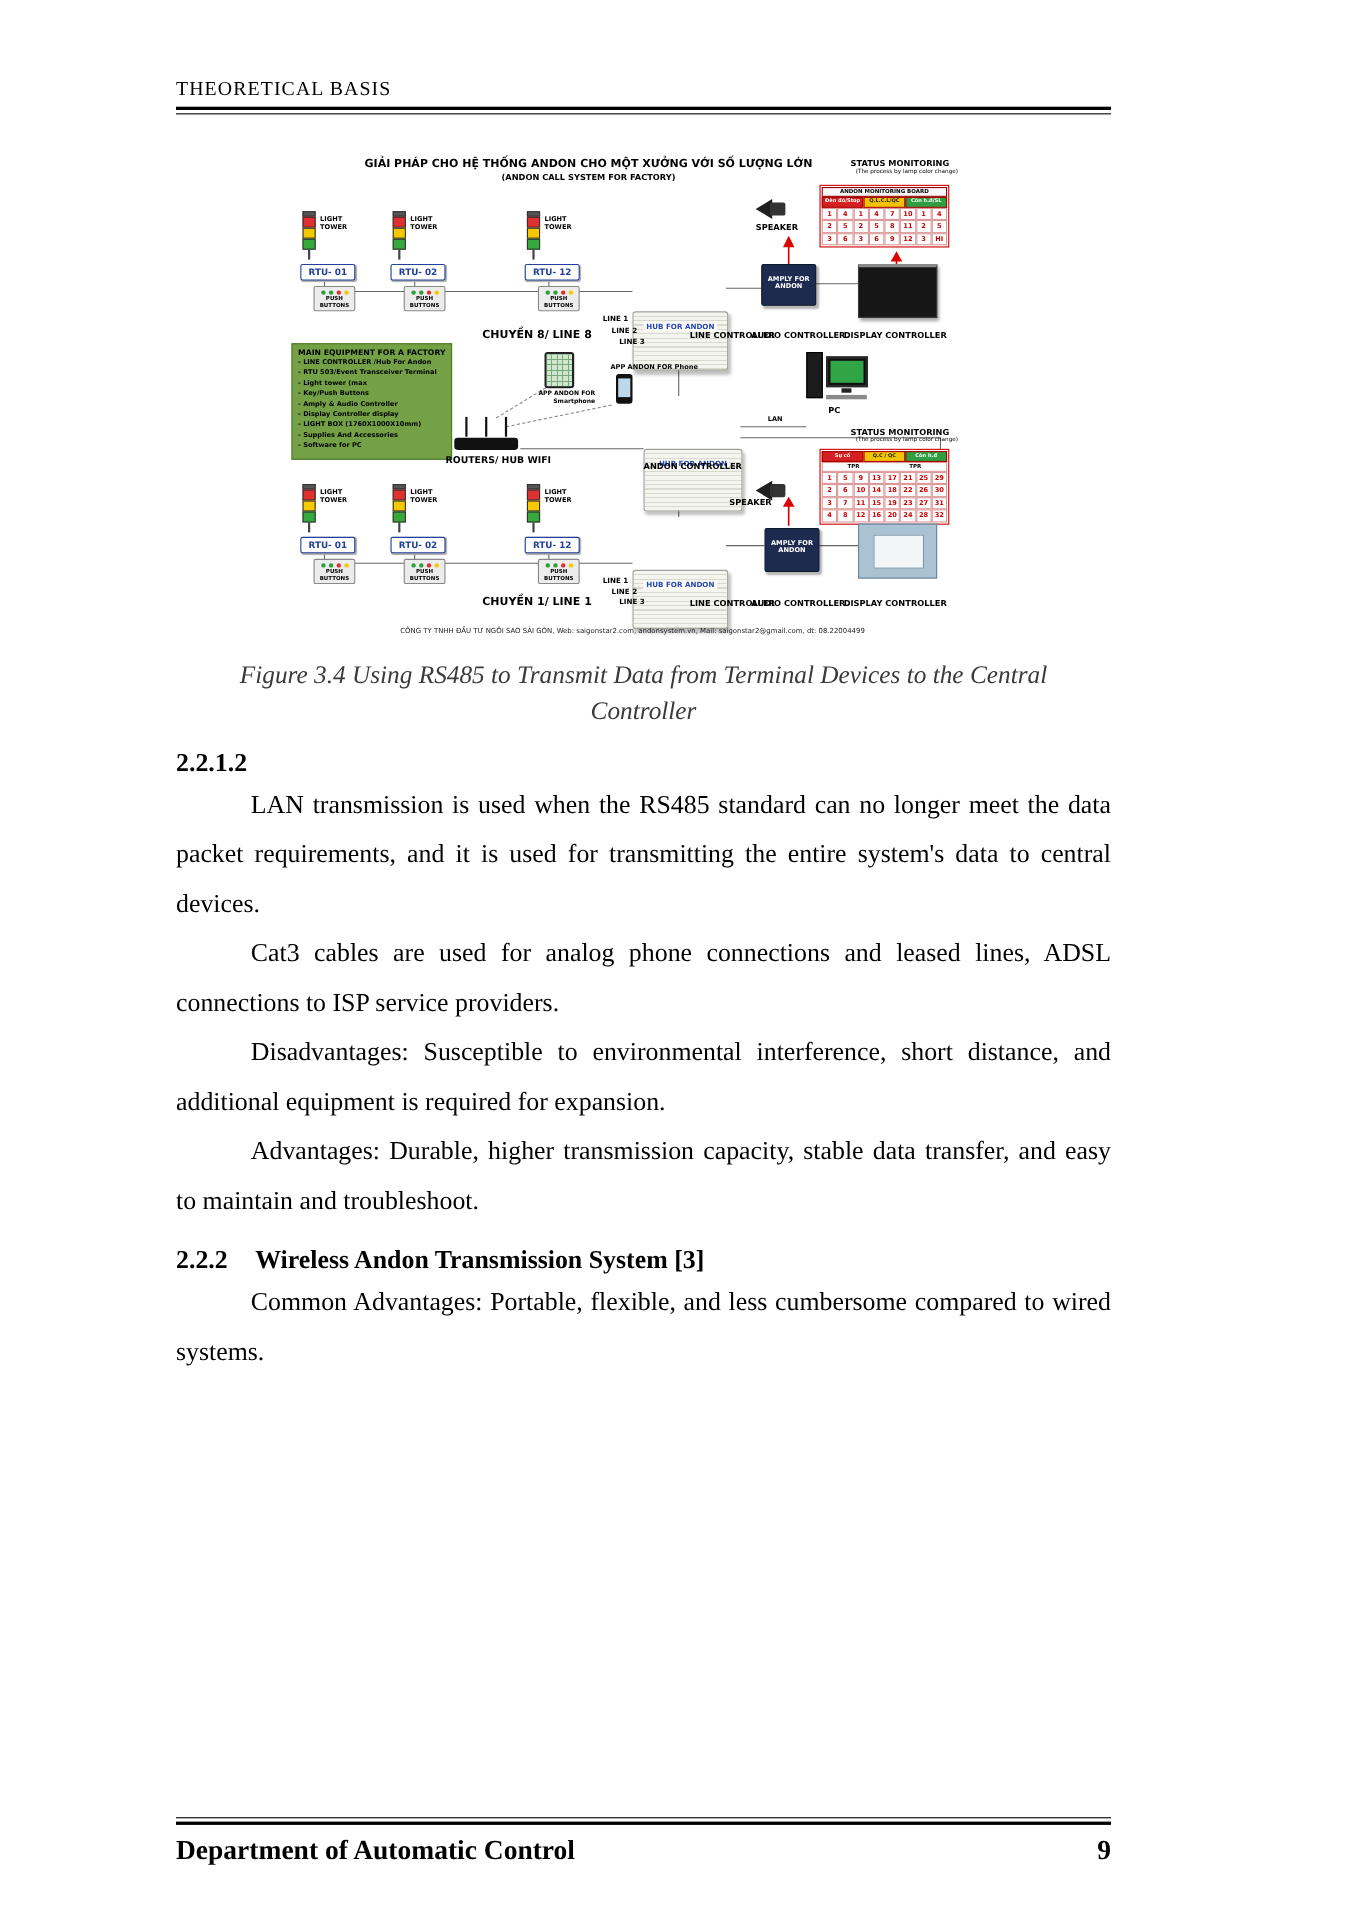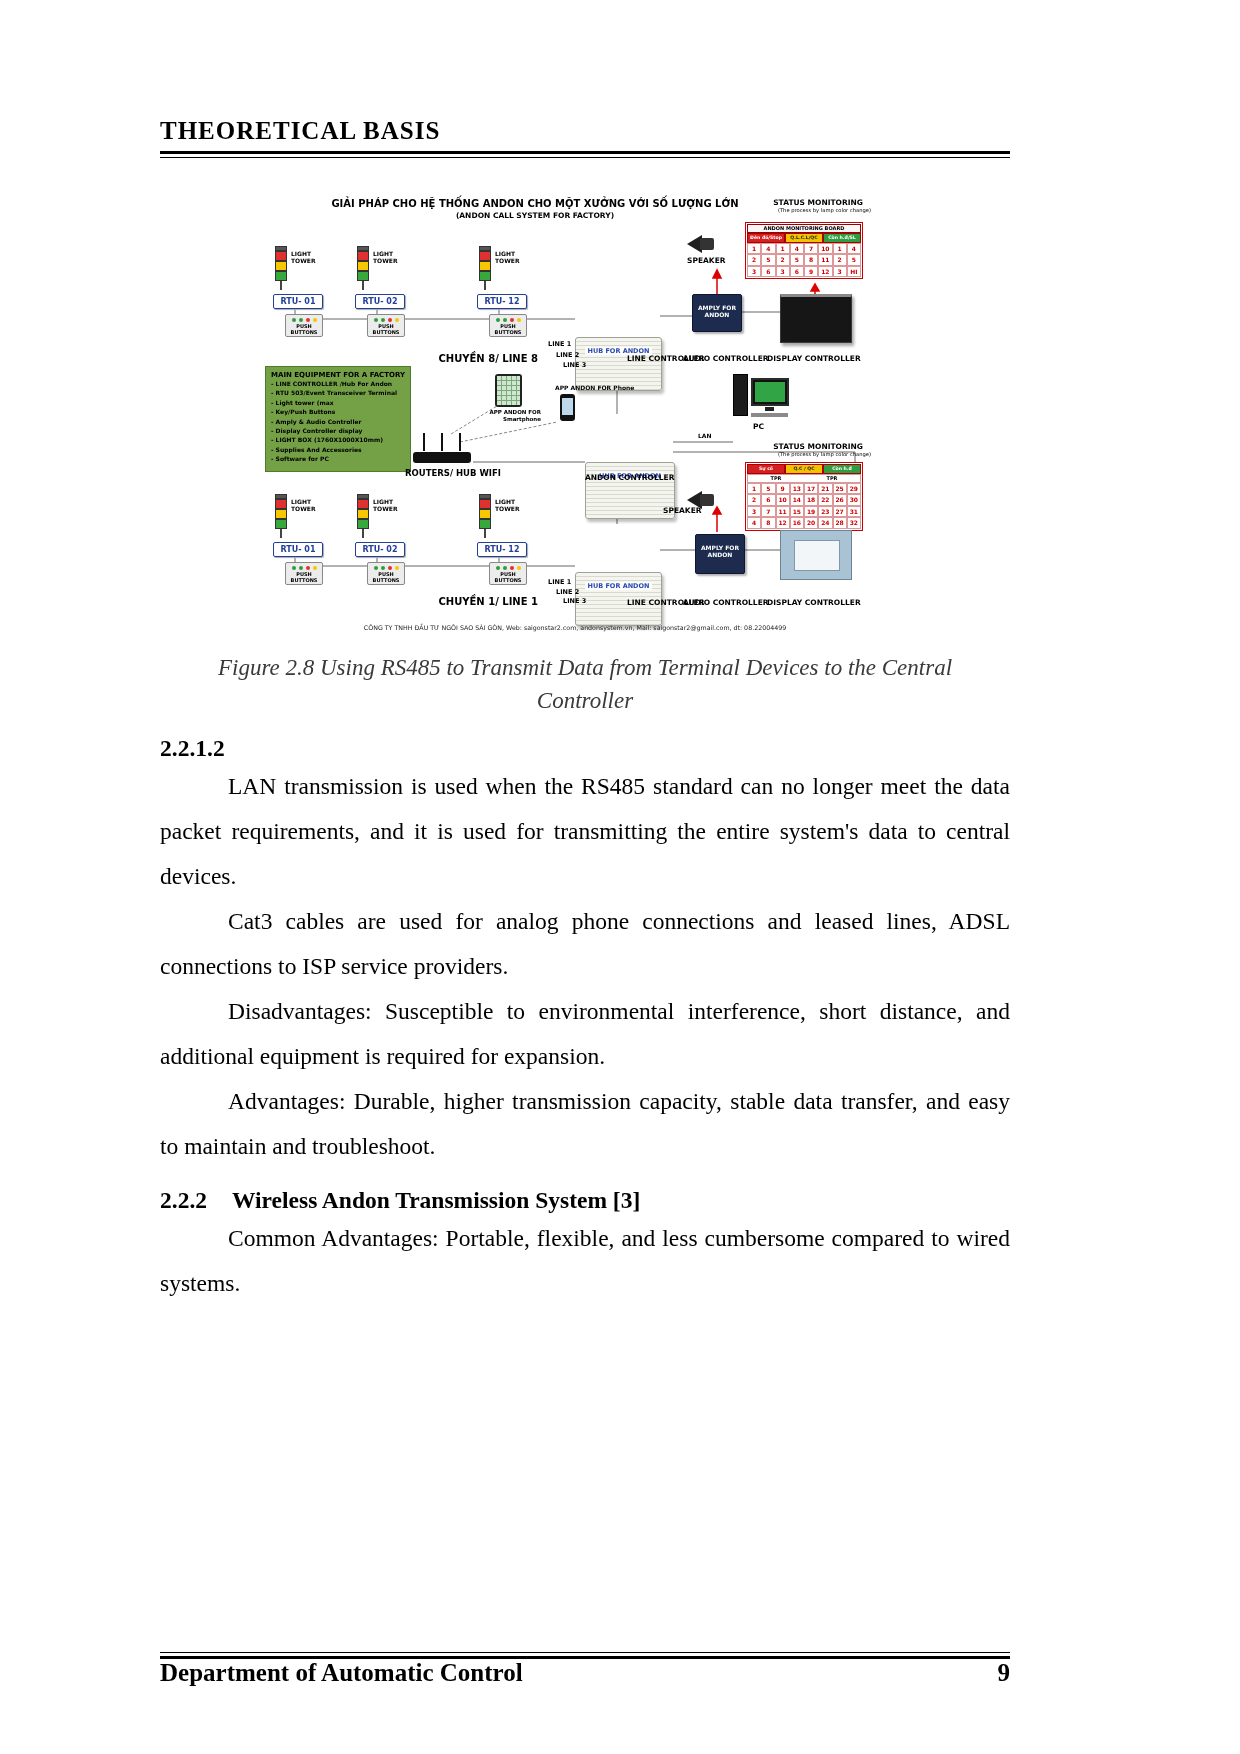--- a/index.html
+++ b/index.html
@@ -1,19 +1,19 @@
 <!DOCTYPE html>
 <html><head>
 <meta charset="utf-8">
 <style>
   html,body{margin:0;padding:0;background:#fff;}
   body{width:1240px;height:1754px;position:relative;font-family:"Liberation Serif",serif;color:#000;}
   .content{position:absolute;left:160px;top:0;width:850px;}
   .page-header{padding-top:70px;}
-  .hdr-title{font-size:25px;font-weight:bold;letter-spacing:1px;margin-top:47px;}
+  .hdr-title{font-size:18px;font-weight:normal;letter-spacing:1px;}
   .rule-thick{border-top:3.5px solid #000;margin-top:6px;}
   .rule-thin{border-top:1.5px solid #000;margin-top:2.5px;}
 
   
   .fig{position:relative;width:640px;height:447px;margin:36px 0 0 95px;font-family:"DejaVu Sans",sans-serif;background:#fff;}
   .fig svg.wires{position:absolute;left:0;top:0;pointer-events:none;}
   .fig-title1{position:absolute;left:0;top:4px;width:560px;text-align:center;font-size:10px;font-weight:bold;}
   .fig-title2{position:absolute;left:0;top:17px;width:560px;text-align:center;font-size:7.5px;font-weight:bold;}
   .flabel{position:absolute;font-size:7.5px;font-weight:bold;white-space:nowrap;}
   .flabel.tiny{font-size:6.5px;}
@@ -83,21 +83,21 @@
   .fig-footer{position:absolute;left:0;top:430px;width:100%;text-align:center;font-size:6.3px;color:#222;}
 
   
   .caption{margin-top:10px;text-align:center;font-style:italic;font-size:23px;line-height:33px;color:#3a3a3a;}
   .sec-h{display:flex;font-size:23.5px;font-weight:bold;margin-top:18px;margin-bottom:2px;}
   .sec-h .num1{width:105px;flex:0 0 auto;}
   .sec-h .num2{width:72px;flex:0 0 auto;}
   .para{font-size:23.5px;line-height:45px;text-align:justify;text-indent:68px;margin:0;}
 
   .page-footer{position:absolute;left:160px;top:1652px;width:850px;}
-  .foot-row{display:flex;justify-content:space-between;font-size:25px;font-weight:bold;gap:40px;}
+  .foot-row{display:flex;justify-content:space-between;font-size:25px;font-weight:bold;padding-top:10px;gap:40px;}
 </style>
 </head>
 <body>
 
 <div class="content">
 
   <div class="page-header">
     <div class="hdr-title">THEORETICAL BASIS</div>
     <div class="rule-thick"></div>
     <div class="rule-thin"></div>
@@ -409,21 +409,21 @@
     <div class="amply" style="left:440px;top:340px;width:50px;height:40px">AMPLY FOR ANDON</div>
     <div class="flabel" style="left:428px;top:404px">AUDIO CONTROLLER</div>
 
     <div class="display-bottom" style="left:525px;top:336px;width:70px;height:48px"></div>
     <div class="flabel" style="left:512px;top:404px">DISPLAY CONTROLLER</div>
 
     <div class="fig-footer">CÔNG TY TNHH ĐẦU TƯ NGÔI SAO SÀI GÒN, Web: saigonstar2.com, andonsystem.vn, Mail: saigonstar2@gmail.com, dt: 08.22004499</div>
   </div>
 
   <div class="caption">
-    <div>Figure 2.8 Using RS485 to Transmit Data from Terminal Devices to the Central</div>
+    <div>Figure 3.4 Using RS485 to Transmit Data from Terminal Devices to the Central</div>
     <div>Controller</div>
   </div>
 
   <div class="sec-h">
     <span class="num1">2.2.1.2</span>
   </div>
   <p class="para">LAN transmission is used when the RS485 standard can no longer meet the data packet requirements, and it is used for transmitting the entire system's data to central devices.</p>
   <p class="para">Cat3 cables are used for analog phone connections and leased lines, ADSL connections to ISP service providers.</p>
   <p class="para">Disadvantages: Susceptible to environmental interference, short distance, and additional equipment is required for expansion.</p>
   <p class="para">Advantages: Durable, higher transmission capacity, stable data transfer, and easy to maintain and troubleshoot.</p>

